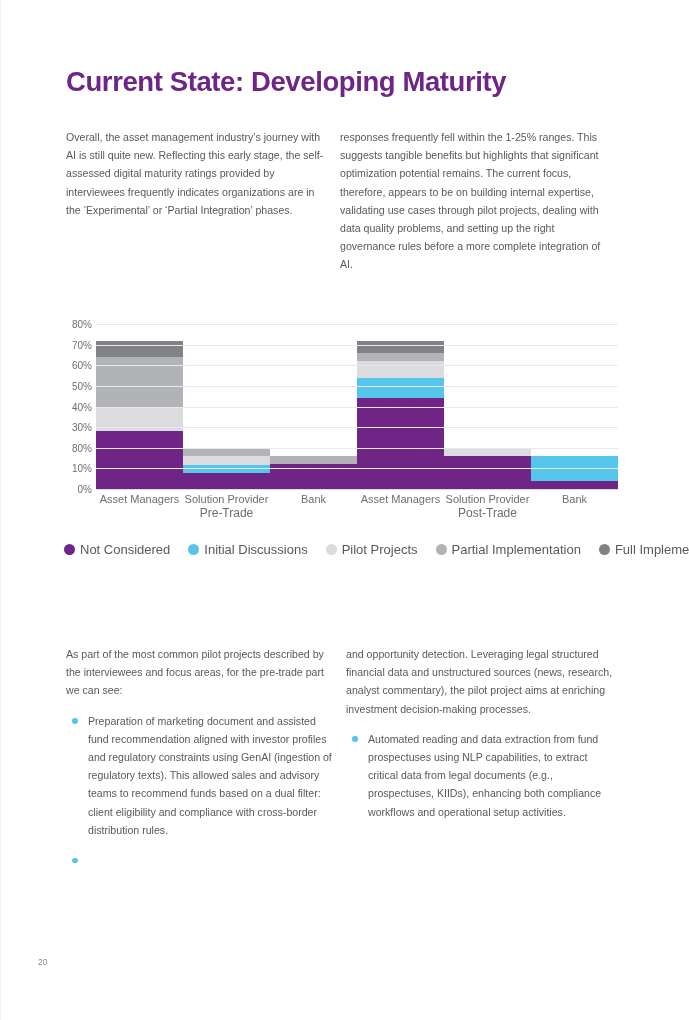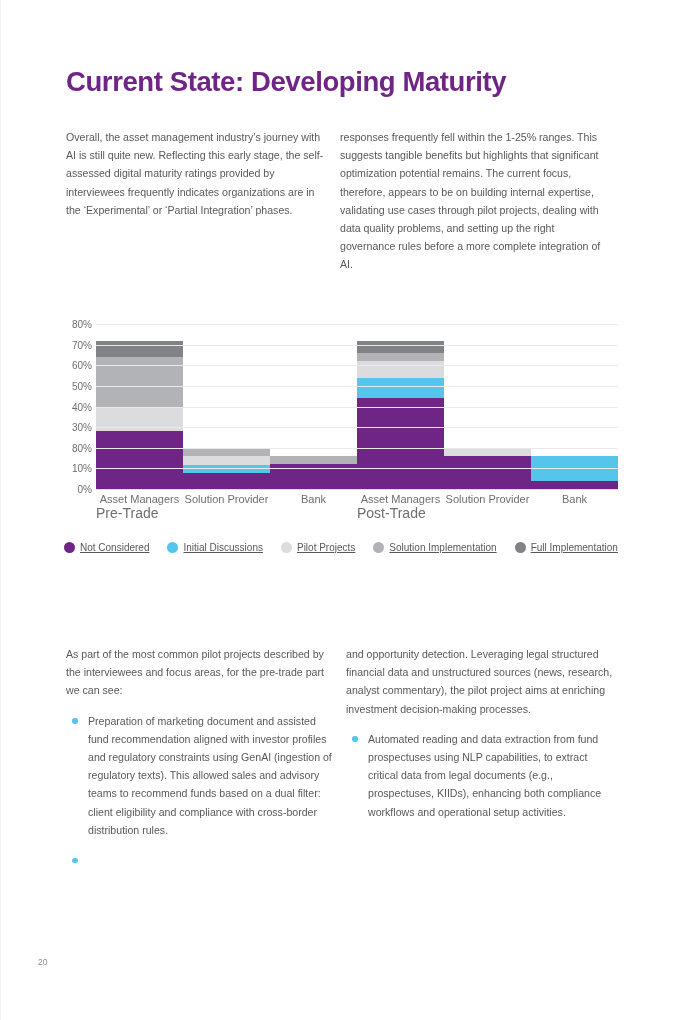--- a/index.html
+++ b/index.html
@@ -46,29 +46,29 @@
   .bargroup { flex:1; display:flex; justify-content:space-around; align-items:flex-end; height:100%; }
   .barslot { width:33%; height:100%; position:relative; display:flex; flex-direction:column; justify-content:flex-end; }
   .bar { width:100%; display:flex; flex-direction:column-reverse; }
   .seg { width:100%; }
 
   .xaxis { position:absolute; left:38px; right:0; top:168px; }
   .xrow { display:flex; }
   .xgroup { flex:1; display:flex; }
   .xcell { flex:1; text-align:center; font-size:11px; color:#6d6e71; line-height:14px; }
   .xgrouprow { display:flex; margin-top:0px; }
-  .xgrouplabel { flex:1; text-align:left; font-size:14px; color:#6d6e71; line-height:14px; }
+  .xgrouplabel { flex:1; text-align:center; font-size:12px; color:#6d6e71; line-height:14px; }
 
   .legend {
     position:absolute; left:64px; top:542px; width:556px;
     display:flex; align-items:center; gap:0px;
   }
   .legend-item { display:flex; align-items:center; margin-right:18px; white-space:nowrap; }
   .legend-dot { width:11px; height:11px; border-radius:50%; margin-right:5px; flex:none; }
-  .legend-text { font-size:10px; color:#58595B;text-decoration:underline; }
+  .legend-text { font-size:13px; color:#58595B; }
 
   
   .lower { position:absolute; left:66px; top:645px; width:560px; }
   .lcol { width:268px; }
   .lpara { font-size:10.6px; line-height:18.2px; color:#58595B; margin:0 0 12px 0; }
   ul.bullets { list-style:none; margin:0; padding:0; }
   ul.bullets li {
     position:relative; padding-left:22px; margin-bottom:12px;
     font-size:10.6px; line-height:18.2px; color:#58595B;
   }
@@ -201,21 +201,21 @@
     <div class="legend-item">
       <span class="legend-dot" style="background: rgb(86, 197, 236);"></span>
       <span class="legend-text">Initial Discussions</span>
     </div>
     <div class="legend-item">
       <span class="legend-dot" style="background: rgb(220, 220, 222);"></span>
       <span class="legend-text">Pilot Projects</span>
     </div>
     <div class="legend-item">
       <span class="legend-dot" style="background: rgb(177, 179, 182);"></span>
-      <span class="legend-text">Solution Implementation</span>
+      <span class="legend-text">Partial Implementation</span>
     </div>
     <div class="legend-item">
       <span class="legend-dot" style="background: rgb(128, 130, 133);"></span>
       <span class="legend-text">Full Implementation</span>
     </div>
   </div>
 
 <div class="lower">
   <div class="cols2">
     <div class="lcol">

